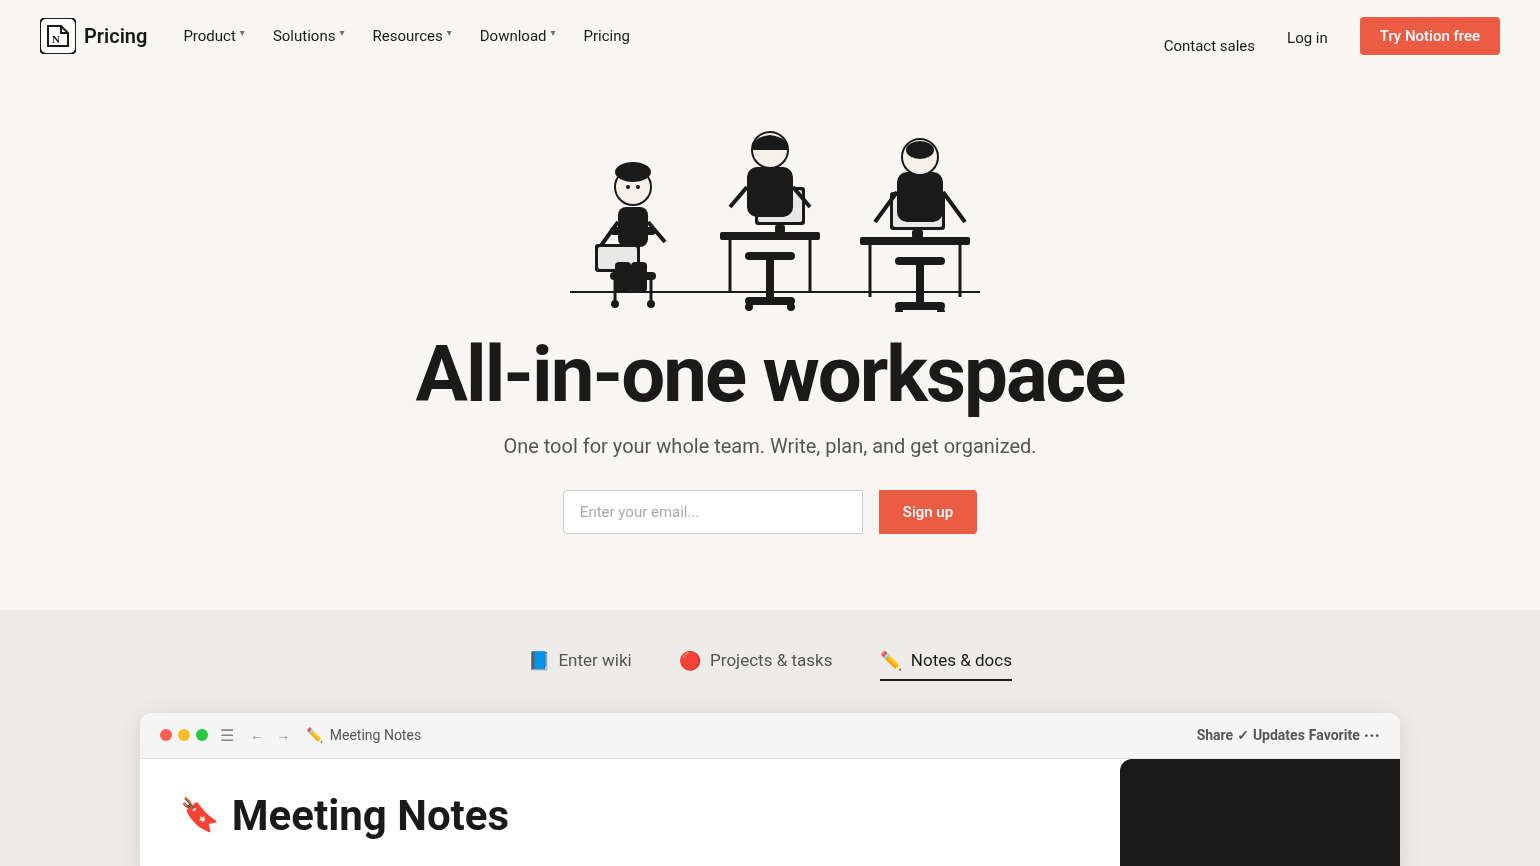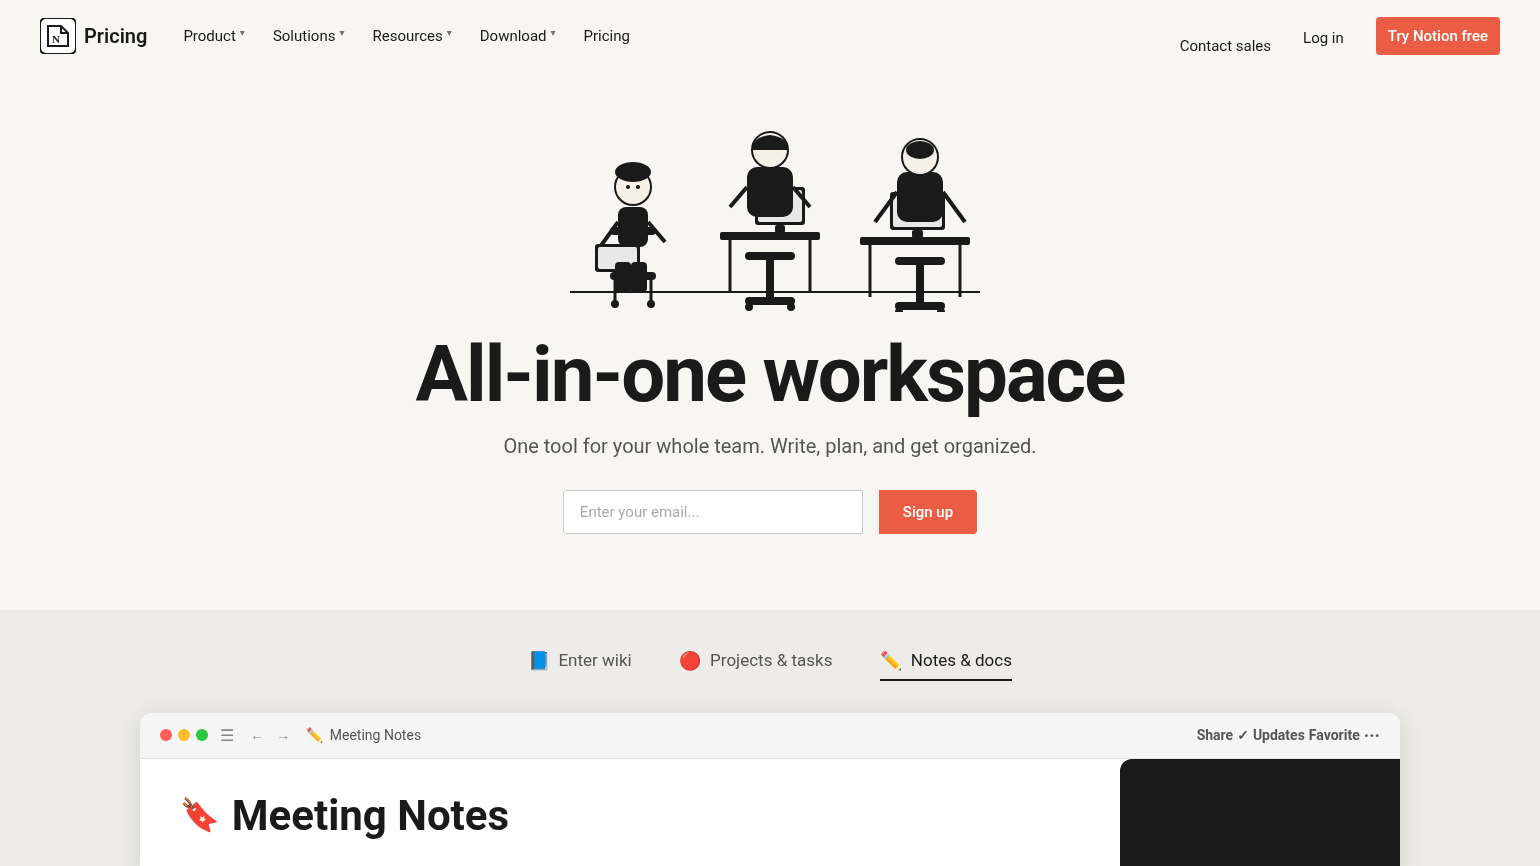--- a/index.html
+++ b/index.html
@@ -99,21 +99,21 @@
       cursor: pointer;
       text-decoration: none;
       padding: 8px 16px;
     }
 
     .btn-try {
       background-color: #eb5c44;
       color: white;
       border: none;
       border-radius: 4px;
-      padding: 10px 12px;
+      padding: 10px 20px;
       font-size: 15px;
       font-weight: 500;
       cursor: pointer;
       font-family: inherit;
     }
 
     
     .hero {
       display: flex;
       flex-direction: column;

